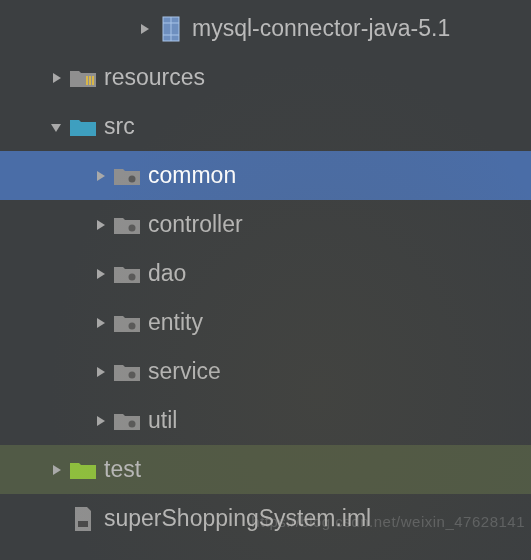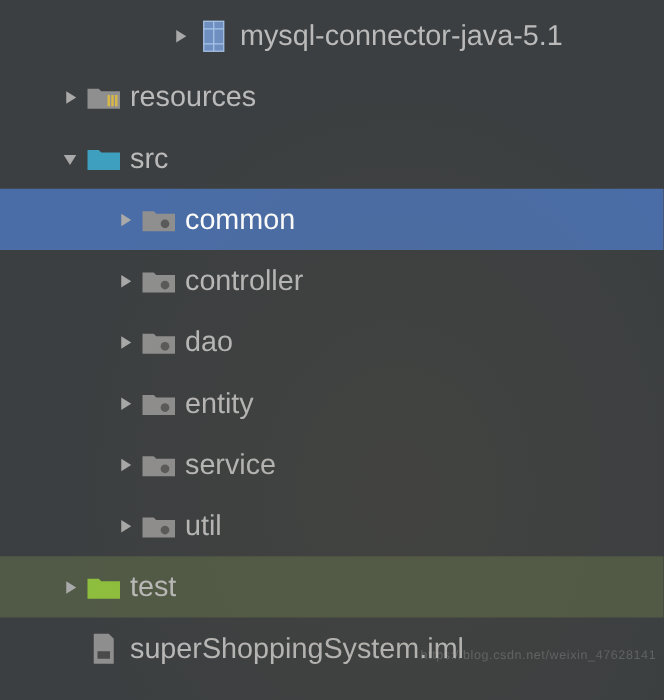--- a/index.html
+++ b/index.html
@@ -61,21 +61,21 @@
       justify-content: center;
       margin-right: 6px;
     }
     .label {
       color: inherit;
     }
     .watermark {
       position: absolute;
       right: 6px;
       bottom: 30px;
-      font-size: 10px;
+      font-size: 15px;
       color: rgba(200,200,200,0.25);
       letter-spacing: 0.5px;
     }
   </style>
 </head>
 <body>
 <div class="bg-overlay"></div>
 
 <div class="tree">
     <div class="row">

